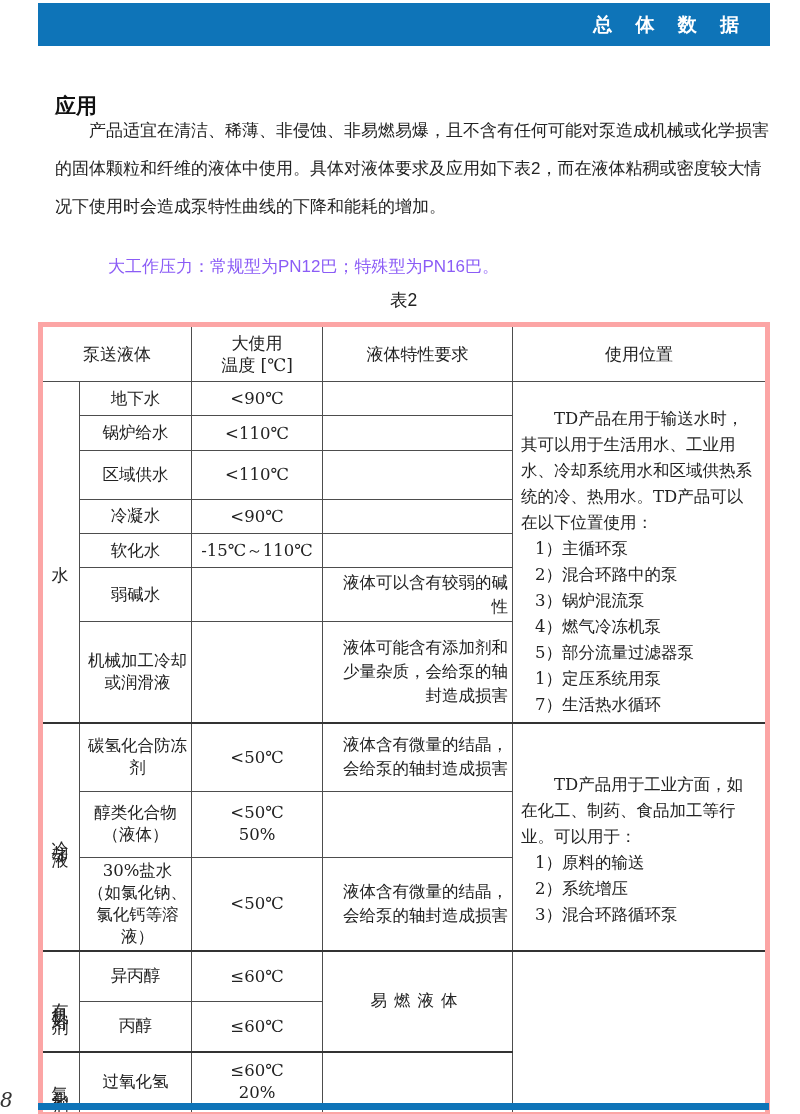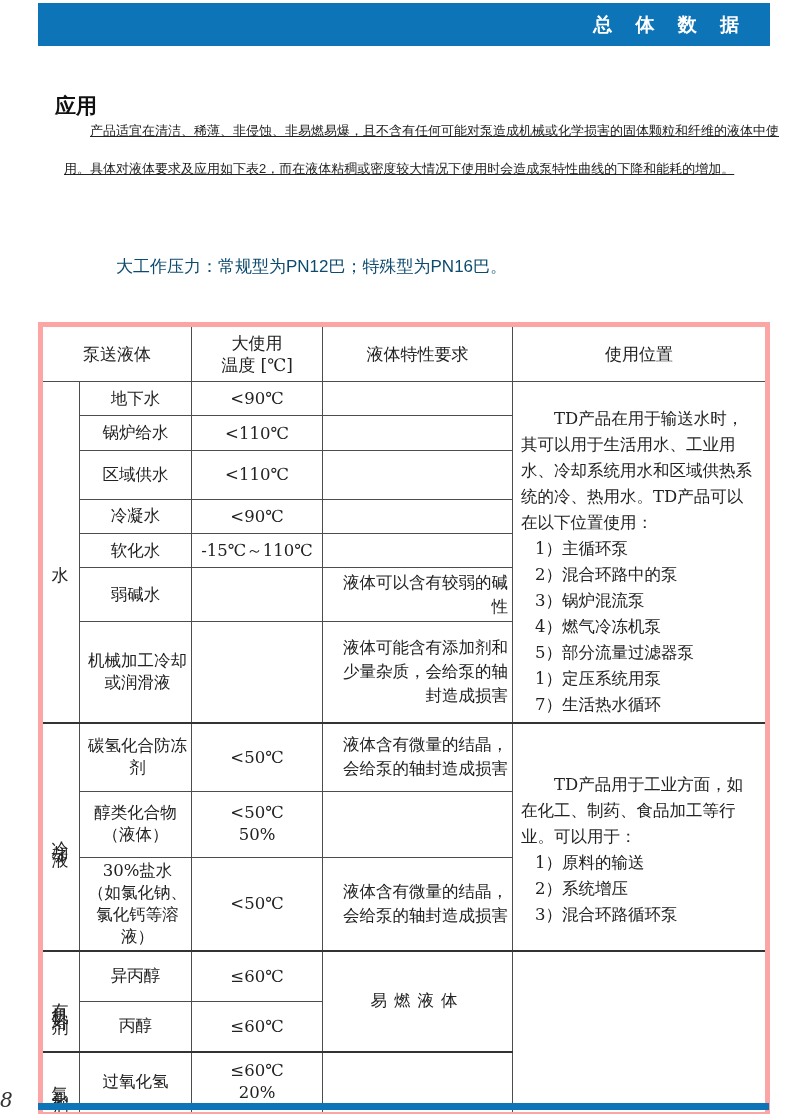--- a/index.html
+++ b/index.html
@@ -10,25 +10,25 @@
   
   .topbar {
     position:absolute; left:38px; top:3px; width:732px; height:43px;
     background:#0e74b8; color:#ffffff; text-align:right;
     font-size:19px; font-weight:bold; line-height:43px;
     letter-spacing:9px; padding-right:22px; box-sizing:border-box;
   }
   
   .app-title { position:absolute; left:55px; top:92px; font-size:21px; font-weight:bold; color:#111; }
   .intro {
-    position:absolute; left:64px; top:112px; width:716px;
-    font-size:13px; line-height:38px; text-indent:2em; color:#222;text-decoration:underline;
+    position:absolute; left:55px; top:112px; width:716px;
+    font-size:17px; line-height:38px; text-indent:2em; color:#222;
   }
   .temp-line { position:absolute; left:88px; top:219px; font-size:17px; color:#222; }
-  .pressure-line { position:absolute; left:116px; top:255px; font-size:17px; color:#0c4a6e; }
+  .pressure-line { position:absolute; left:108px; top:255px; font-size:17px; color:#8b5cf6; }
   .table-caption { position:absolute; left:38px; top:288px; width:731px; text-align:center; font-size:17.5px; color:#222; }
 
   
   .tbl-wrap { position:absolute; left:38px; top:322px; }
   table {
     border-collapse:collapse; table-layout:fixed; width:731px;
     font-family:"DejaVu Serif", serif; font-size:16.5px; color:#222;
     border:5px solid #fca5a5;
   }
   td, th { border:1px solid #4d4d4d; padding:2px 4px; text-align:center; vertical-align:middle; font-weight:normal; overflow:hidden; }
@@ -62,20 +62,21 @@
     <span>总 体 数 据</span>
   </div>
 
   <div class="app-title">应用</div>
 
   <div class="intro">产品适宜在清洁、稀薄、非侵蚀、非易燃易爆，且不含有任何可能对泵造成机械或化学损害的固体颗粒和纤维的液体中使用。具体对液体要求及应用如下表2，而在液体粘稠或密度较大情况下使用时会造成泵特性曲线的下降和能耗的增加。</div>
 
 
   <div class="pressure-line">大工作压力：常规型为PN12巴；特殊型为PN16巴。</div>
 
+  <div class="table-caption">表2</div>
 
   <div class="tbl-wrap">
     <table>
       <colgroup>
         <col style="width:39px">
           <col style="width:112px">
           <col style="width:131px">
           <col style="width:190px">
           <col style="width:255px">
       </colgroup>

